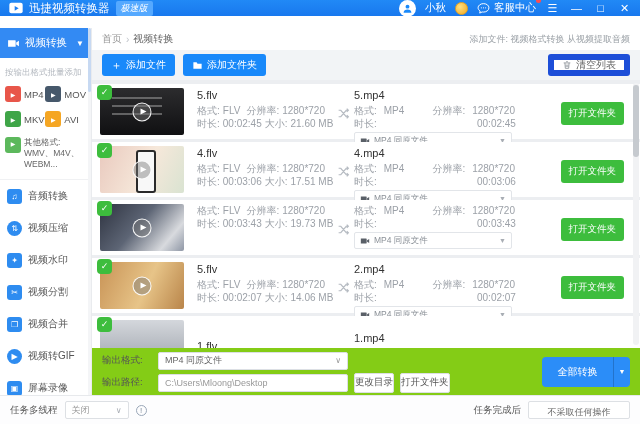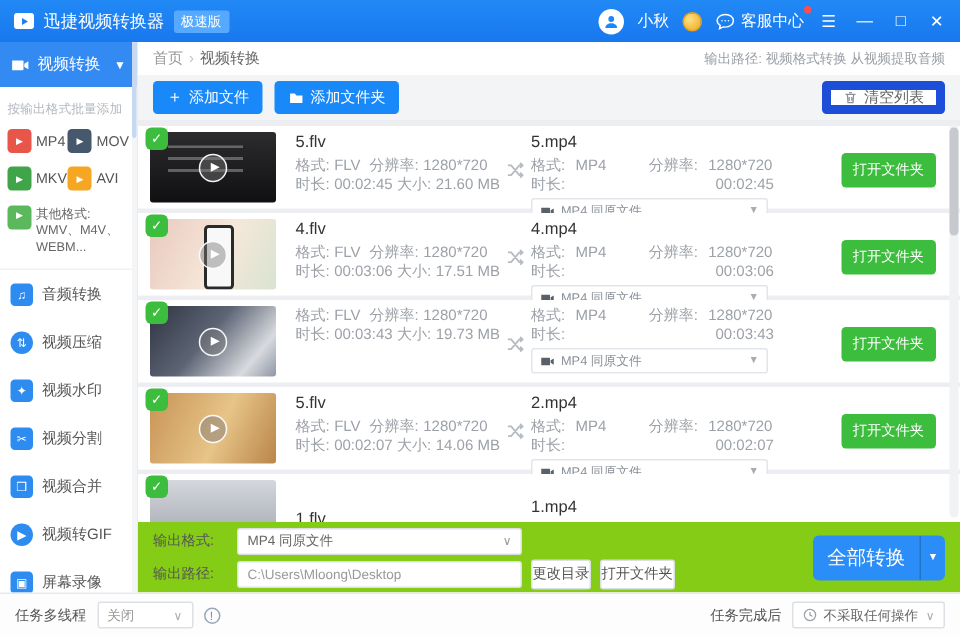--- a/index.html
+++ b/index.html
@@ -1,23 +1,23 @@
 <!DOCTYPE html>
 <html><head>
 <meta charset="utf-8">
 <style>
   * { margin:0; padding:0; box-sizing:border-box; }
   html,body { width:640px; height:424px; overflow:hidden; font-family:"Liberation Sans","DejaVu Sans",sans-serif; background:#fff; }
   .app { position:relative; width:640px; height:424px; overflow:hidden; font-size:11px; color:#333; }
 
   
-  .titlebar { position:absolute; top:0; left:0; right:0; height:28px; background:linear-gradient(#2189F6,#1878EE); display:flex; align-items:center; padding:0 8px; }
+  .titlebar { position:absolute; top:0; left:0; right:0; height:16px; background:linear-gradient(#2189F6,#1878EE); display:flex; align-items:center; padding:0 8px; }
   .logo { display:flex; width:16px; height:16px; }
   .app-title { color:#fff; font-size:11.5px; margin-left:5px; }
-  .badge { margin-left:6px; background:#55A9FF; color:#fff; font-size:9px; padding:1px 5px; border-radius:2px; }
+  .badge { margin-left:6px; background:#55A9FF; color:#fff; font-size:9px; padding:1px 5px; border-radius:2px;font-style:italic; }
   .tb-right { margin-left:auto; display:flex; align-items:center; gap:9px; }
   .avatar { width:17px; height:17px; border-radius:50%; background:#fff; display:flex; align-items:center; justify-content:center; }
   .username { color:#fff; font-size:10.5px; }
   .coin { width:13px; height:13px; border-radius:50%; background:radial-gradient(circle at 35% 35%, #FFE082, #F4B93C 70%); border:1px solid #E8A21F; }
   .service { position:relative; display:flex; align-items:center; gap:4px; color:#fff; font-size:10.5px; }
   .red-dot { position:absolute; top:-3px; right:-5px; width:5px; height:5px; border-radius:50%; background:#FF4D4F; }
   .winbtn { color:#fff; font-size:11px; width:15px; text-align:center; cursor:default; }
 
   
   .sidebar { position:absolute; top:28px; left:0; width:92px; height:367px; background:#fff; border-right:1px solid #E9EBEE; }
@@ -80,30 +80,30 @@
   
   .panel { height:47px; background:#84cc16; display:flex; align-items:center; padding:3px 10px; }
   .panel-left { display:flex; flex-direction:column; justify-content:space-between; height:41px; }
   .panel-row { display:flex; align-items:center; gap:6px; height:19px; }
   .panel-label { font-size:9.5px; color:#555; width:50px; flex:none; }
   .panel-select, .panel-input { width:190px; height:18px; border:1px solid #DCDFE4; border-radius:2px; background:#fff; display:flex; align-items:center; padding:0 6px; font-size:9px; color:#666; }
   .panel-input { color:#999; }
   .panel-select .caret { margin-left:auto; color:#999; font-size:8px; }
   .panel-btn { height:20px; padding:0 0; border:1px solid #DCDFE4; background:#fff; border-radius:2px; font-size:9.5px; color:#555; font-family:inherit; }
   .convert-btn { margin-left:auto; height:30px; width:88px; background:#2B8DF8; border-radius:4px; color:#fff; display:flex; align-items:stretch; overflow:hidden; }
-  .convert-main { flex:1; display:flex; align-items:center; justify-content:center; font-size:13px; }
+  .convert-main { flex:1; display:flex; align-items:center; justify-content:center; font-size:10px; }
   .convert-caret { width:17px; border-left:1px solid rgba(0,0,0,.18); display:flex; align-items:center; justify-content:center; font-size:7px; }
 
   
   .statusbar { position:absolute; bottom:0; left:0; right:0; height:29px; background:#FDFDFE; border-top:1px solid #E7E9EC; display:flex; align-items:center; padding:0 10px; gap:7px; }
   .sb-label { font-size:9.5px; color:#555; }
   .sb-select { height:18px; border:1px solid #DDE0E4; border-radius:2px; background:#fff; display:flex; align-items:center; gap:4px; padding:0 6px; font-size:9px; color:#999; }
   .sb-select .caret { margin-left:auto; color:#A8ADB4; font-size:8px; }
   .sb-select.s1 { width:64px; }
-  .sb-select.s2 { width:102px; color:#666; }
+  .sb-select.s2 { width:102px; color:#666;flex-direction:column; }
   .info-ic { width:11px; height:11px; border:1px solid #9AA7B8; border-radius:50%; color:#7E8B9C; font-size:8px; line-height:10px; text-align:center; font-style:normal; }
   .sb-right { margin-left:auto; display:flex; align-items:center; gap:7px; }
 </style>
 </head>
 <body>
 
 <div class="app">
 
   <header class="titlebar">
     <span class="logo">
@@ -205,21 +205,21 @@
         <i class="side-thumb"></i>
       </div>
   </aside>
 
   <main class="main">
 
     <div class="crumbs">
       <span class="crumb-home">首页</span>
       <span class="crumb-sep">›</span>
       <span class="crumb-cur">视频转换</span>
-      <span class="crumb-desc">输出路径: 视频格式转换 从视频提取音频</span>
+      <span class="crumb-desc">添加文件: 视频格式转换 从视频提取音频</span>
     </div>
 
     <div class="toolbar">
       <button class="btn-blue">
         <i class="plus">＋</i>
         <span>添加文件</span>
       </button>
       <button class="btn-blue">
         <svg width="11" height="11" viewBox="0 0 24 24">
             <path d="M3 5h7l2 3h9v11H3z" fill="#fff"></path>

